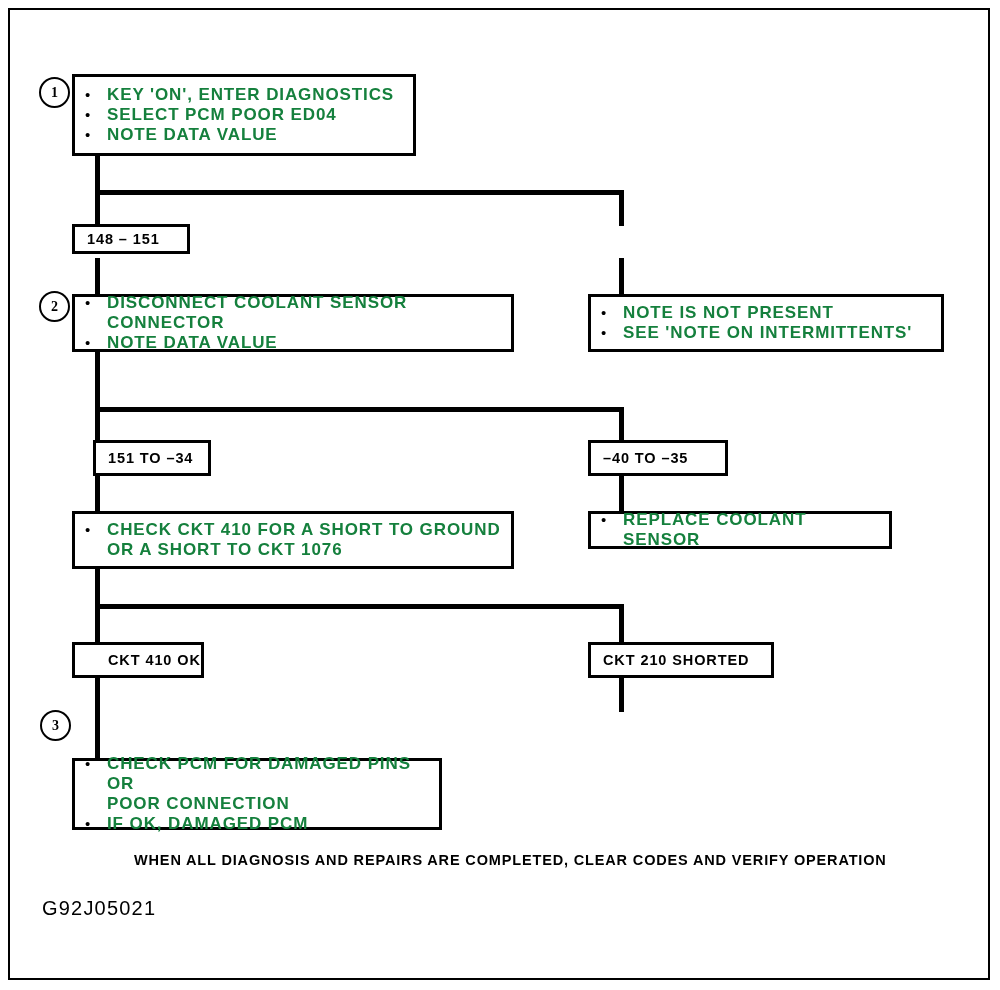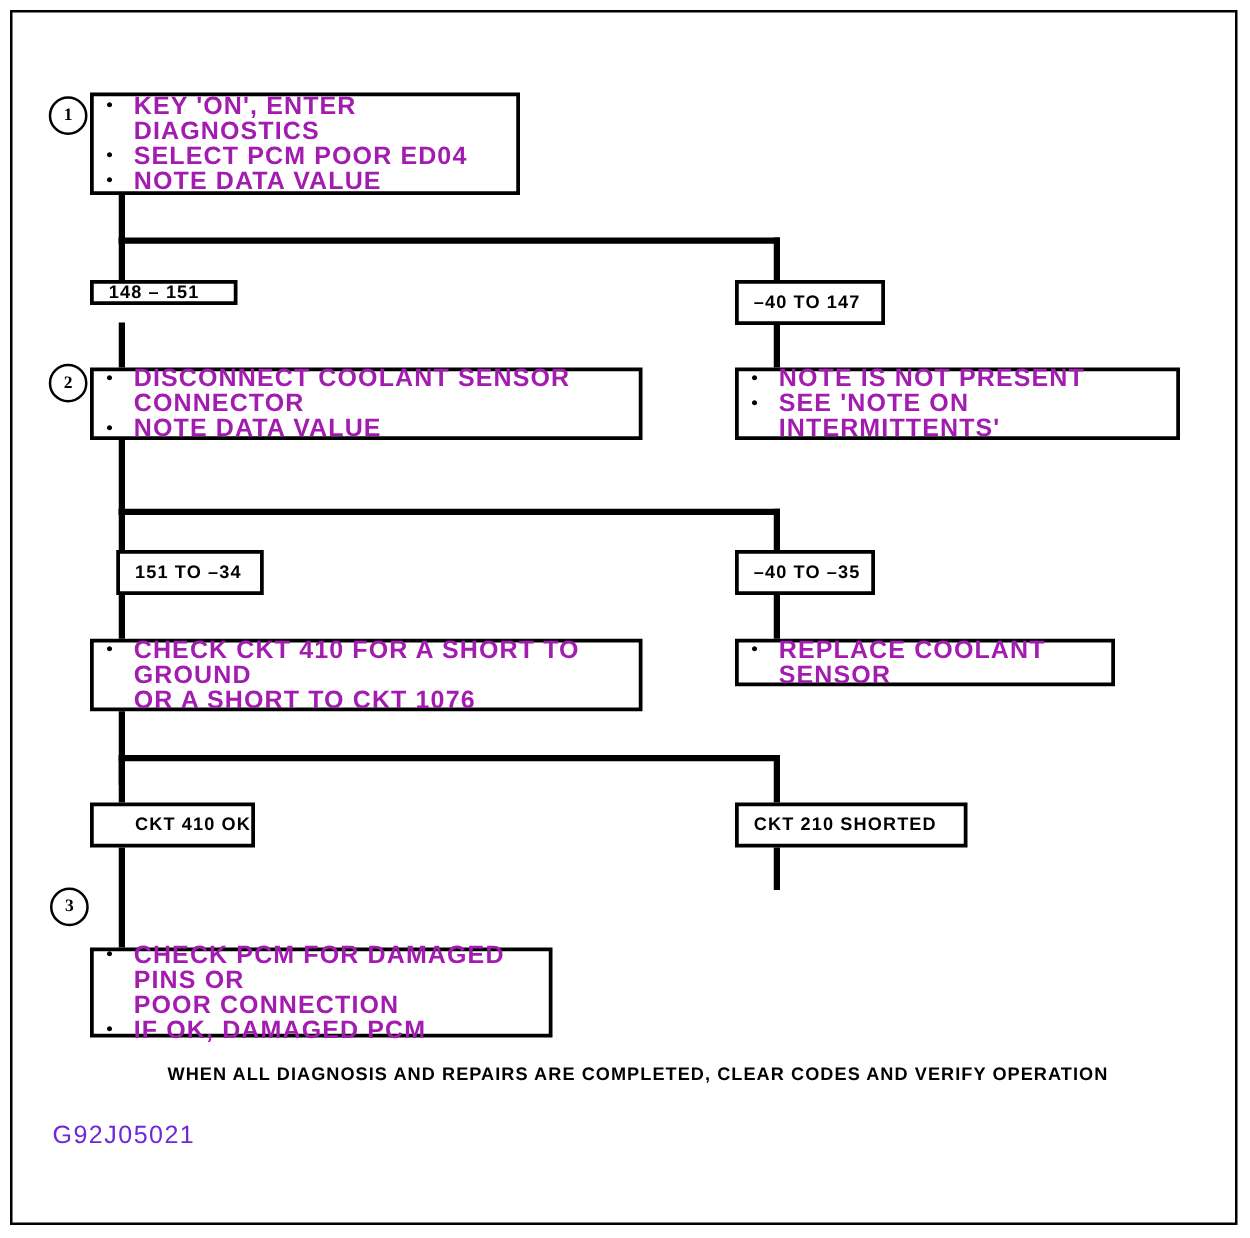--- a/index.html
+++ b/index.html
@@ -54,24 +54,24 @@
   .bullet-dot {
     flex: 0 0 auto;
     width: 22px;
     text-align: left;
     font-size: 15px;
     line-height: 20px;
     color: #000;
   }
   .bullet-text {
     flex: 1 1 auto;
-    font-size: 20px;
+    font-size: 17px;
     letter-spacing: 0.9px;
     line-height: 20px;
-    color: #a21caf;
+    color: #15803d;
     white-space: pre-line;
     font-weight: 600;
   }
   
   .label-text {
     position: absolute;
     left: 12px;
     top: 50%;
     transform: translateY(-50%);
     font-size: 14.5px;
@@ -121,21 +121,21 @@
     color: #000;
     white-space: nowrap;
     margin-left: 28px;
   }
   .doc-id {
     position: absolute;
     left: 42px;
     top: 897px;
     font-size: 20px;
     letter-spacing: 1.2px;
-    color: #6d28d9;
+    color: #000000;
     font-family: "Liberation Sans", sans-serif;
     white-space: nowrap;
   }
 </style>
 </head>
 <body>
 
 <div id="page">
 
   <div class="page-frame"></div>
@@ -190,30 +190,25 @@
           <span class="bullet-text">SELECT PCM POOR ED04</span>
         </div>
         <div class="bullet-row">
           <span class="bullet-dot">•</span>
           <span class="bullet-text">NOTE DATA VALUE</span>
         </div>
       </div>
     </div>
   </div>
 
-  <div class="box" style="left:72px; top:224px; width:118px; height:20px;">
+  <div class="box" style="left:72px; top:224px; width:118px; height:30px;">
     <div class="box-inner">
       <span class="label-text">148 – 151</span>
     </div>
   </div>
-  <div class="box" style="left:588px; top:224px; width:120px; height:36px;">
-    <div class="box-inner">
-      <span class="label-text">–40 TO 147</span>
-    </div>
-  </div>
 
   <div class="box" style="left:72px; top:294px; width:442px; height:58px;">
     <div class="box-inner">
       <div class="bullets">
         <div class="bullet-row">
           <span class="bullet-dot">•</span>
           <span class="bullet-text">DISCONNECT COOLANT SENSOR CONNECTOR</span>
         </div>
         <div class="bullet-row">
           <span class="bullet-dot">•</span>
@@ -236,21 +231,21 @@
         </div>
       </div>
     </div>
   </div>
 
   <div class="box" style="left:72px; top:440px; width:118px; height:36px;margin-left:21px;">
     <div class="box-inner">
       <span class="label-text">151 TO –34</span>
     </div>
   </div>
-  <div class="box" style="left:588px; top:440px; width:112px; height:36px;">
+  <div class="box" style="left:588px; top:440px; width:140px; height:36px;">
     <div class="box-inner">
       <span class="label-text">–40 TO –35</span>
     </div>
   </div>
 
   <div class="box" style="left:72px; top:511px; width:442px; height:58px;">
     <div class="box-inner">
       <div class="bullets">
         <div class="bullet-row">
           <span class="bullet-dot">•</span>

